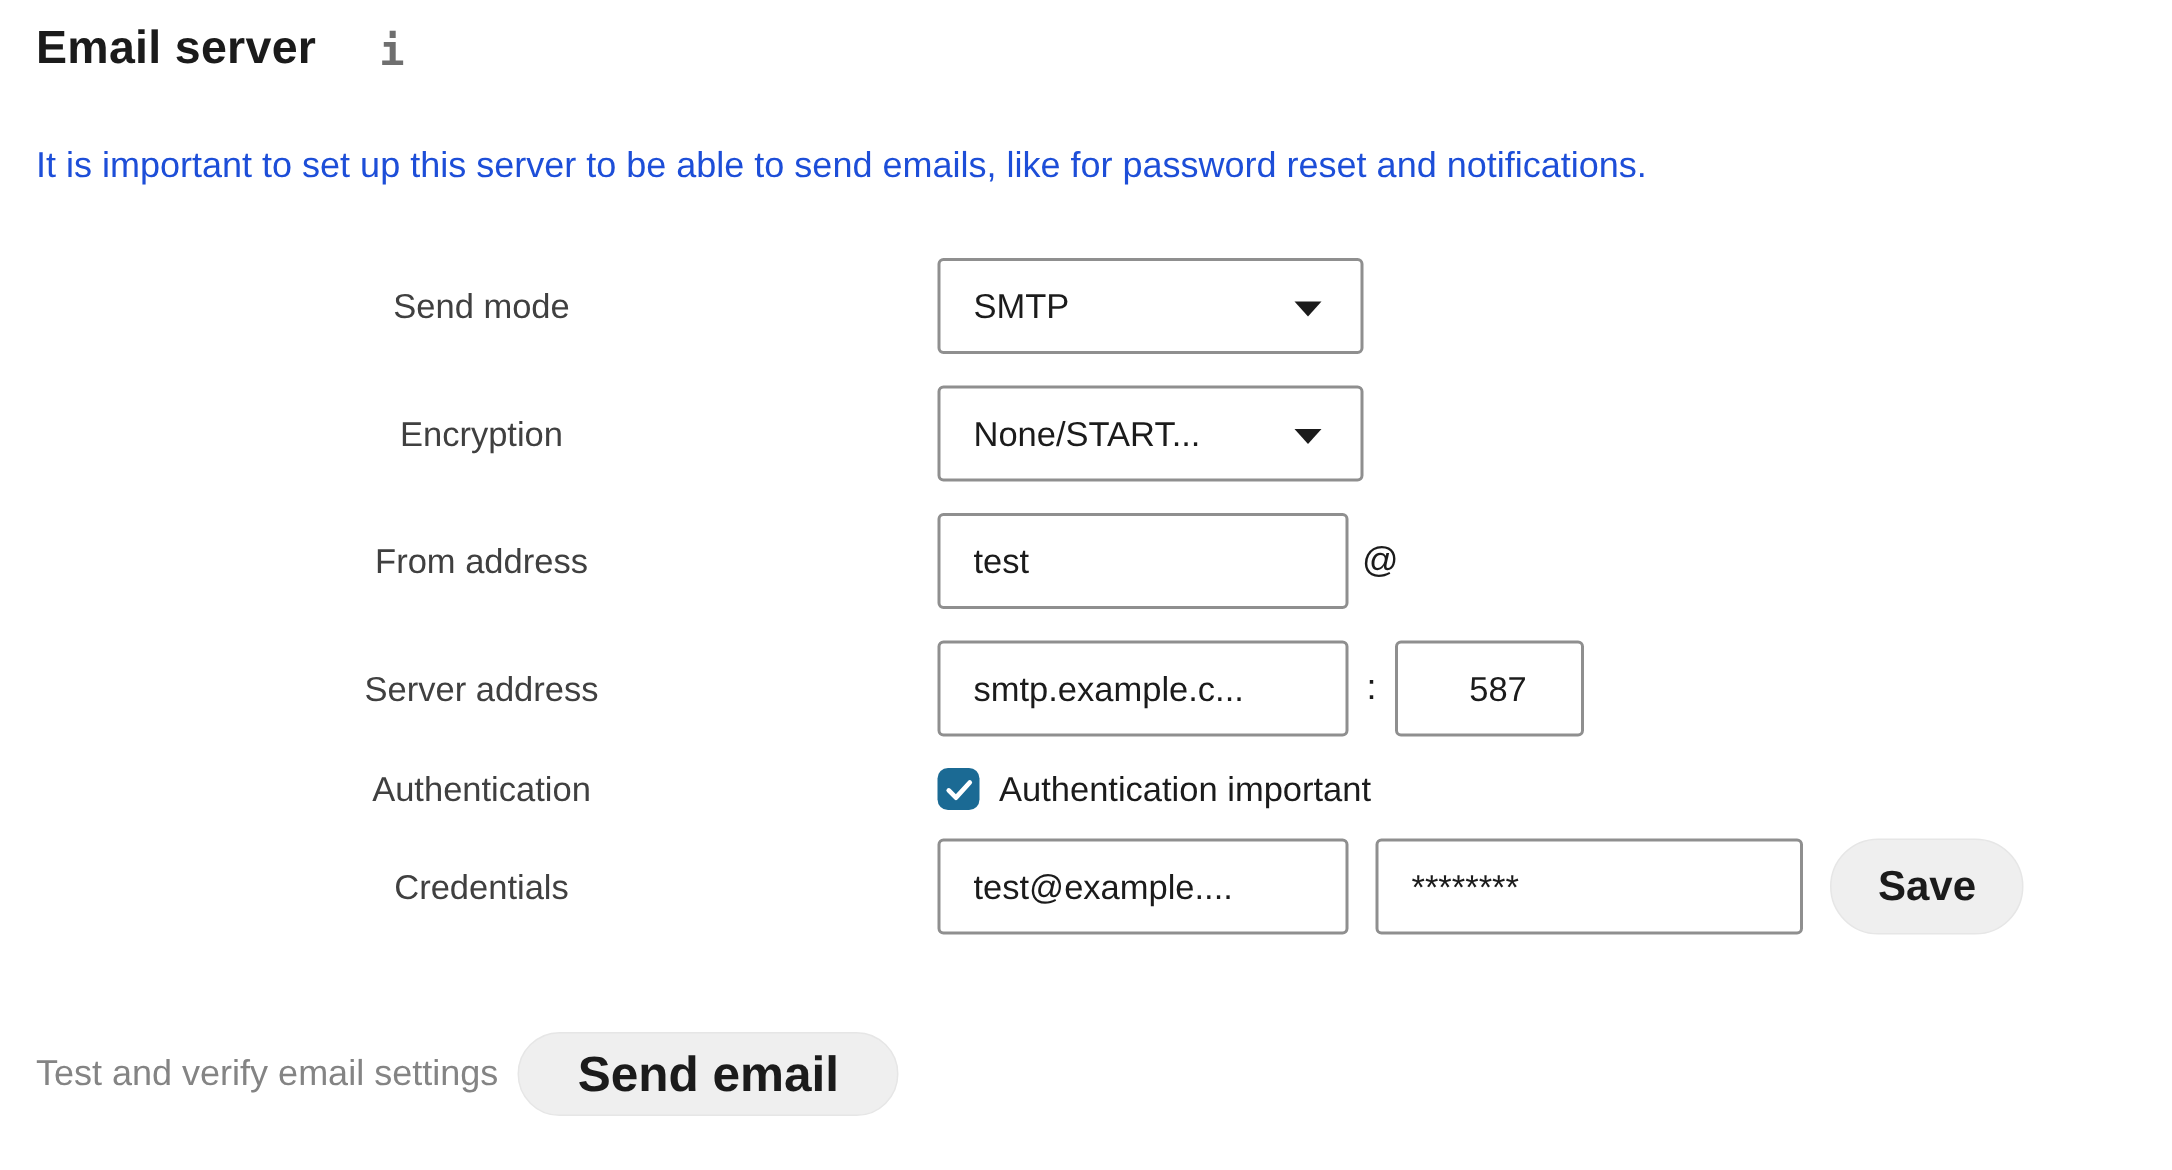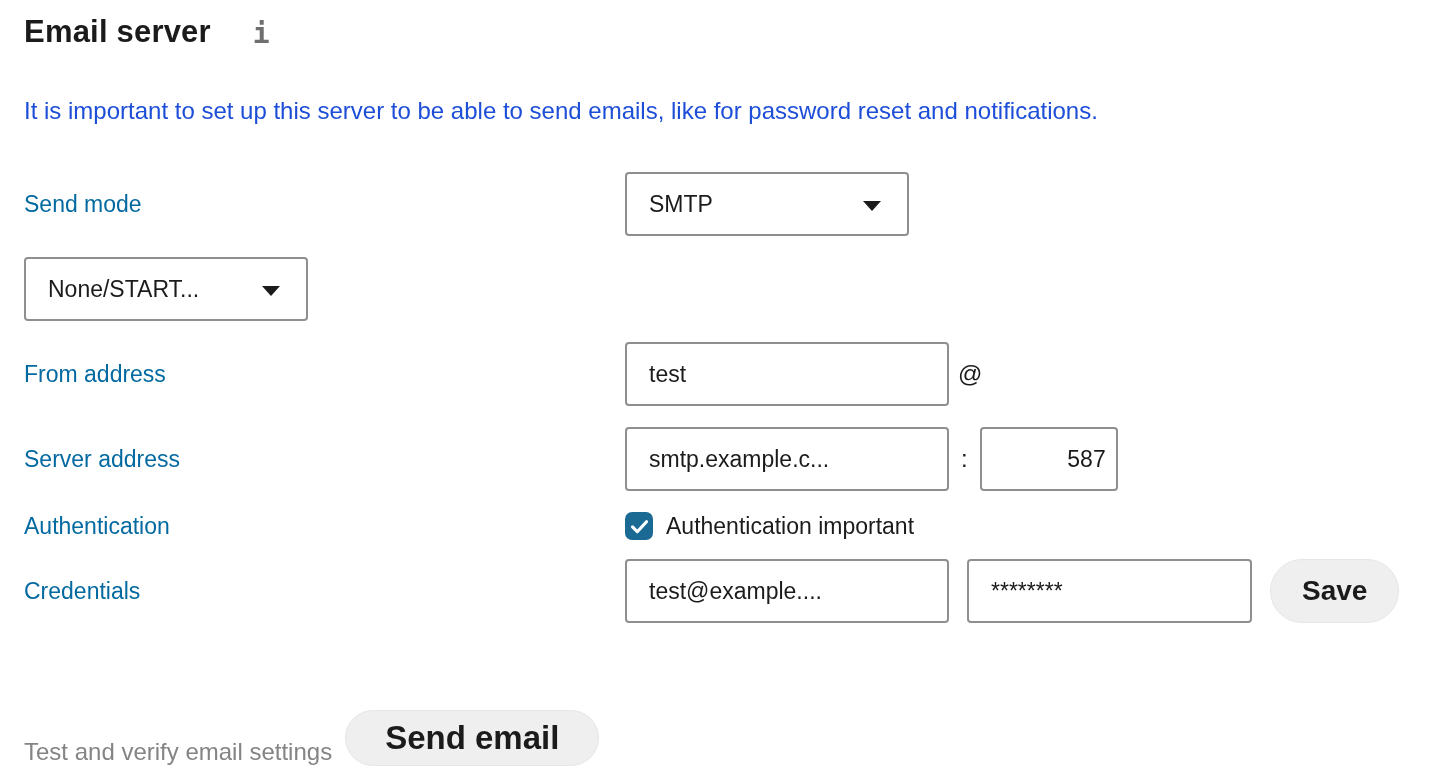--- a/index.html
+++ b/index.html
@@ -12,62 +12,62 @@
   .header{position:absolute;top:14px;left:24px;display:flex;align-items:flex-start;gap:42px;}
   .page-title{font-size:31px;font-weight:700;color:#1b1b1b;letter-spacing:.2px;}
   .info-icon{
     font-family:"DejaVu Sans Mono","Liberation Mono",monospace;
     font-size:28px;font-weight:700;color:#6f6f6f;line-height:1;margin-top:6px;cursor:pointer;
   }
   .subtitle{position:absolute;top:97px;left:24px;font-size:24px;color:#1d4ed8;white-space:nowrap;}
 
   .form{position:absolute;top:172px;left:24px;}
   .row{display:flex;align-items:center;margin-bottom:21px;}
-  .row-label{width:601px;text-align:left;padding-right:7px;font-size:23px;color:#0369a1;box-sizing:border-box;white-space:nowrap;}
+  .row-label{width:601px;text-align:center;padding-right:7px;font-size:23px;color:#404040;box-sizing:border-box;white-space:nowrap;}
 
   .control{
     height:64px;box-sizing:border-box;background:#fff;
     border:2px solid #8f8f8f;border-radius:4px;
     font-size:23px;color:#1b1b1b;
     font-family:"Liberation Sans","DejaVu Sans",sans-serif;
   }
   input.control{padding:0 10px 0 22px;}
   .select{
     width:284px;display:flex;align-items:center;justify-content:space-between;
     padding:0 26px 0 22px;cursor:pointer;
   }
   .caret-down{
     width:0;height:0;flex:0 0 auto;
     border-left:9px solid transparent;border-right:9px solid transparent;
     border-top:10px solid #1b1b1b;margin-top:3px;
   }
-  .w-main{width:324px;}
+  .w-main{width:274px;}
   .w-domain{width:283px;}
-  .w-port{width:138px;text-align:right;padding:0 8px;}
+  .w-port{width:126px;text-align:center;padding:0 8px;}
   .w-pass{width:285px;}
   .sep{font-size:24px;color:#1b1b1b;}
   .sep-at{margin:0 13px 0 9px;}
   .sep-colon{margin:0 12px 0 12px;}
 
   .row-auth{height:28px;margin-top:12px;margin-bottom:19px;}
   .checkbox{
     width:28px;height:28px;border-radius:7px;background:#1b6a94;
     display:flex;align-items:center;justify-content:center;cursor:pointer;flex:0 0 auto;
   }
   .checkbox-label{font-size:23px;color:#1b1b1b;margin-left:13px;white-space:nowrap;}
 
   .gap18{margin-left:18px;}
   .btn{
     border:1px solid #e6e6e6;background:#efefef;color:#1b1b1b;
     font-family:"Liberation Sans","DejaVu Sans",sans-serif;
     font-weight:700;cursor:pointer;
   }
   .save-btn{height:64px;border-radius:32px;padding:0 31px;font-size:28px;margin-left:18px;}
 
-  .test-row{position:absolute;top:710px;left:24px;display:flex;align-items:flex-end;}
+  .test-row{position:absolute;top:688px;left:24px;display:flex;align-items:center;}
   .test-label{font-size:24px;color:#848484;white-space:nowrap;margin-right:13px;}
   .send-email-btn{height:56px;border-radius:37px;padding:0 39px;font-size:33px;}
 </style>
 </head>
 <body>
 
 <div class="header">
   <span class="page-title">Email server</span>
   <span class="info-icon">i</span>
 </div>
@@ -78,20 +78,21 @@
 
   <div class="row">
     <div class="row-label">Send mode</div>
     <div class="control select">
       <span>SMTP</span>
       <span class="caret-down"></span>
     </div>
   </div>
 
   <div class="row">
+    <div class="row-label">Encryption</div>
     <div class="control select">
       <span>None/START...</span>
       <span class="caret-down"></span>
     </div>
   </div>
 
   <div class="row">
     <div class="row-label">From address</div>
     <input class="control w-main" type="text" value="test" style="">
     <span class="sep sep-at">@</span>

